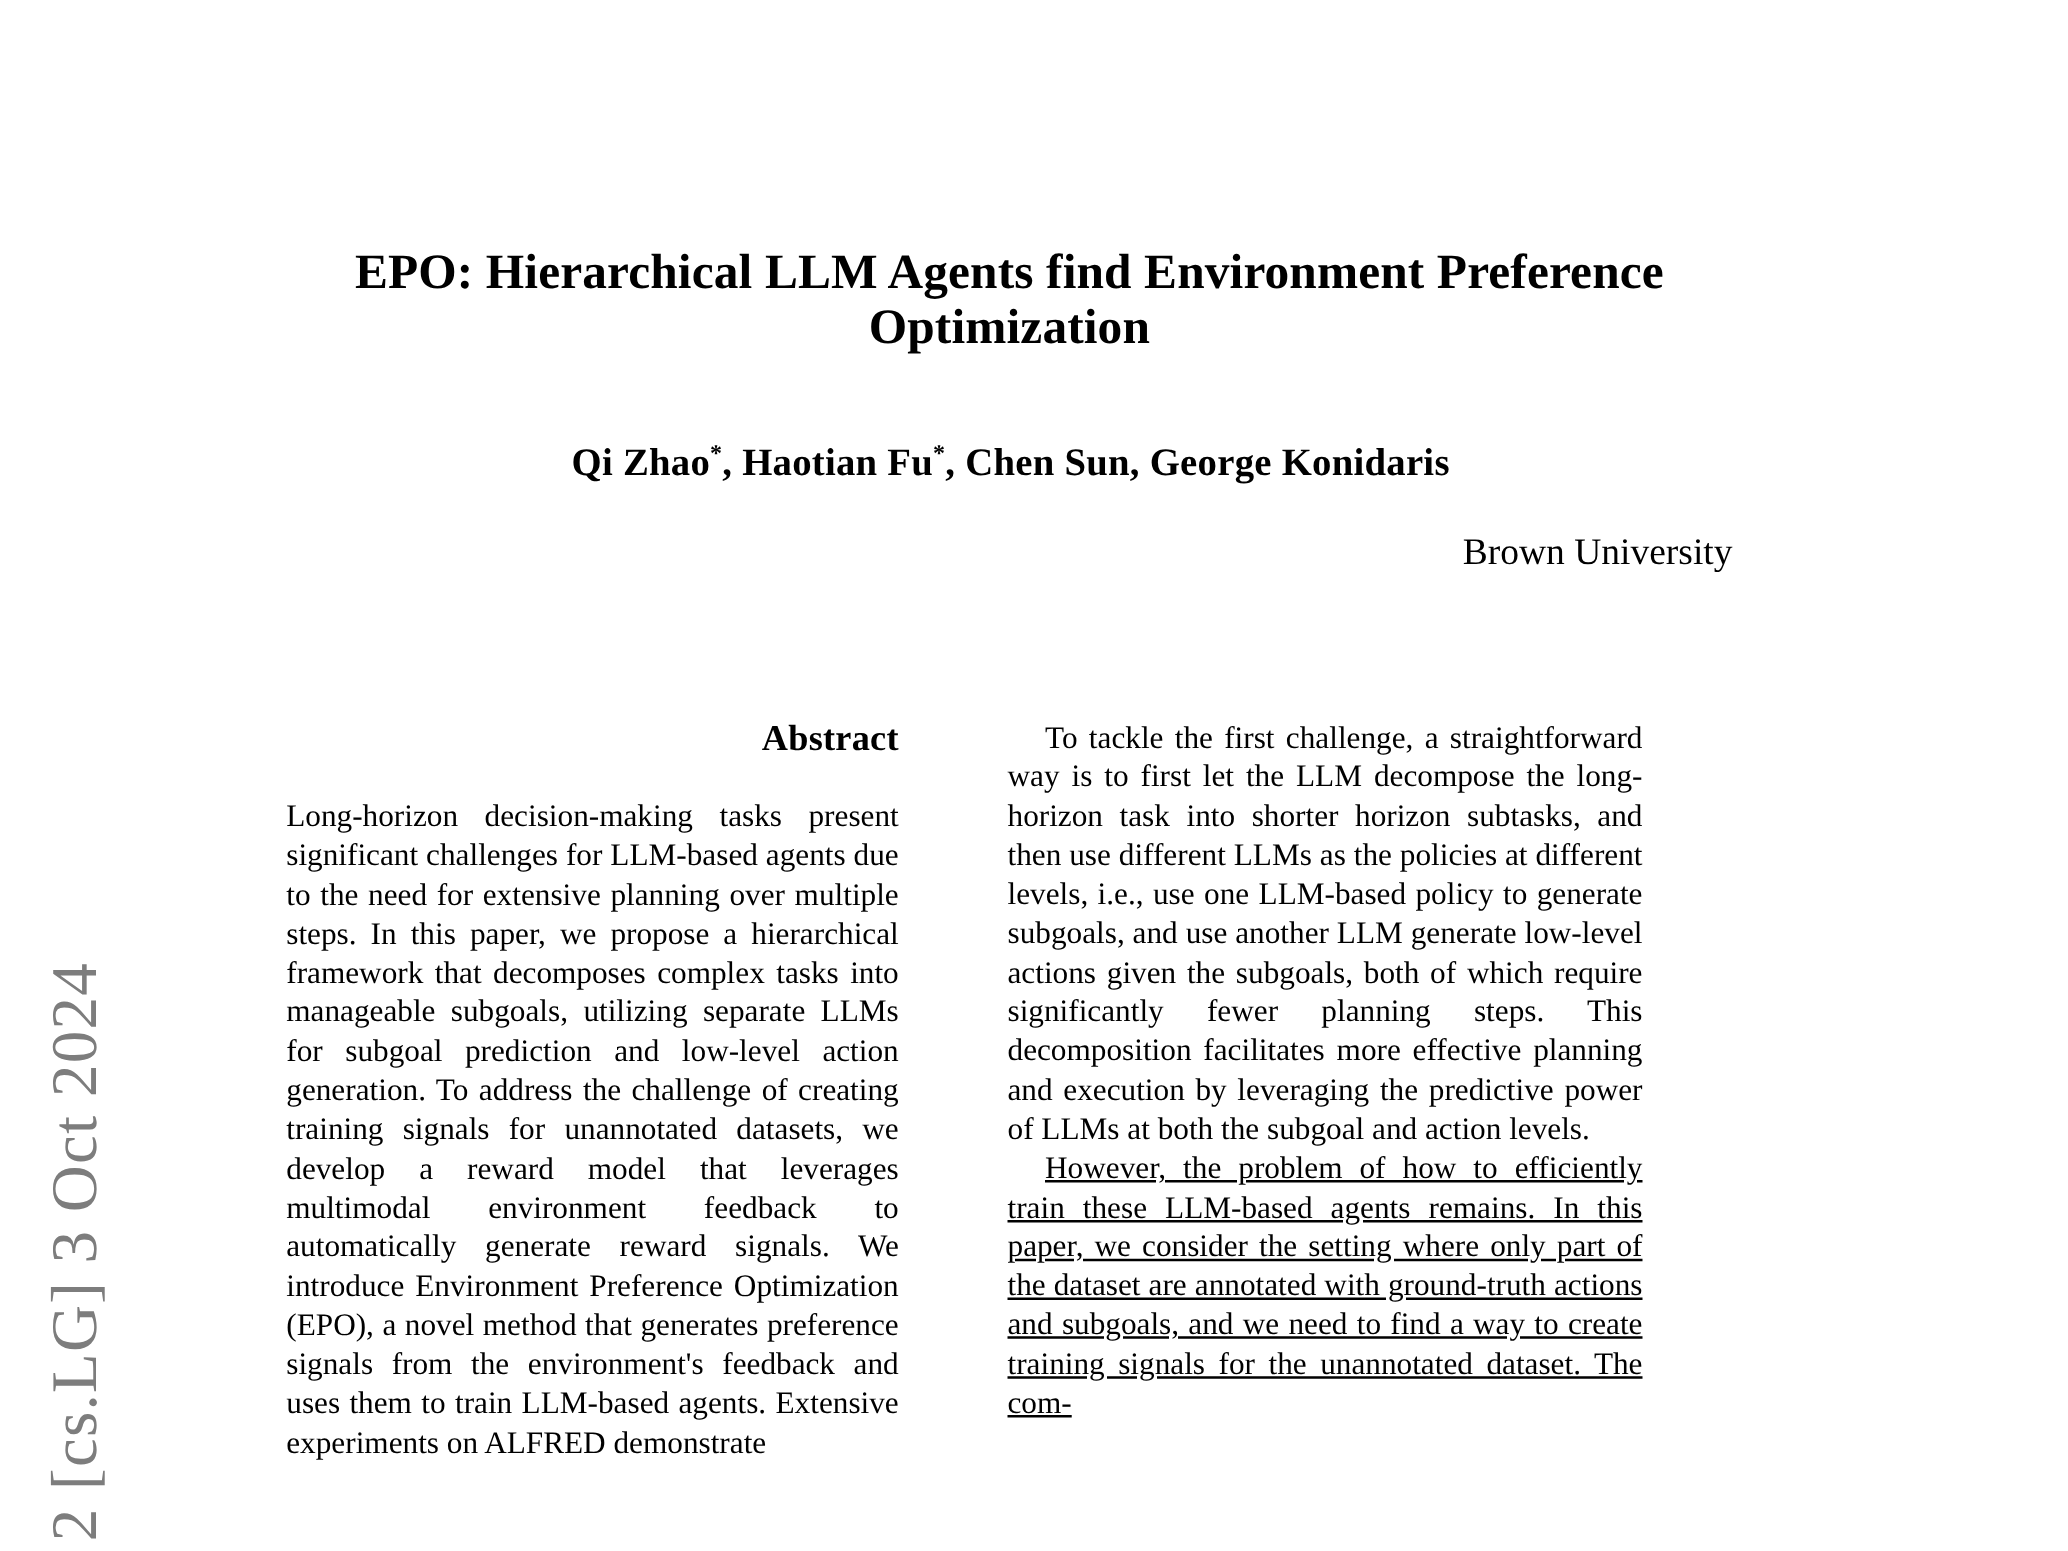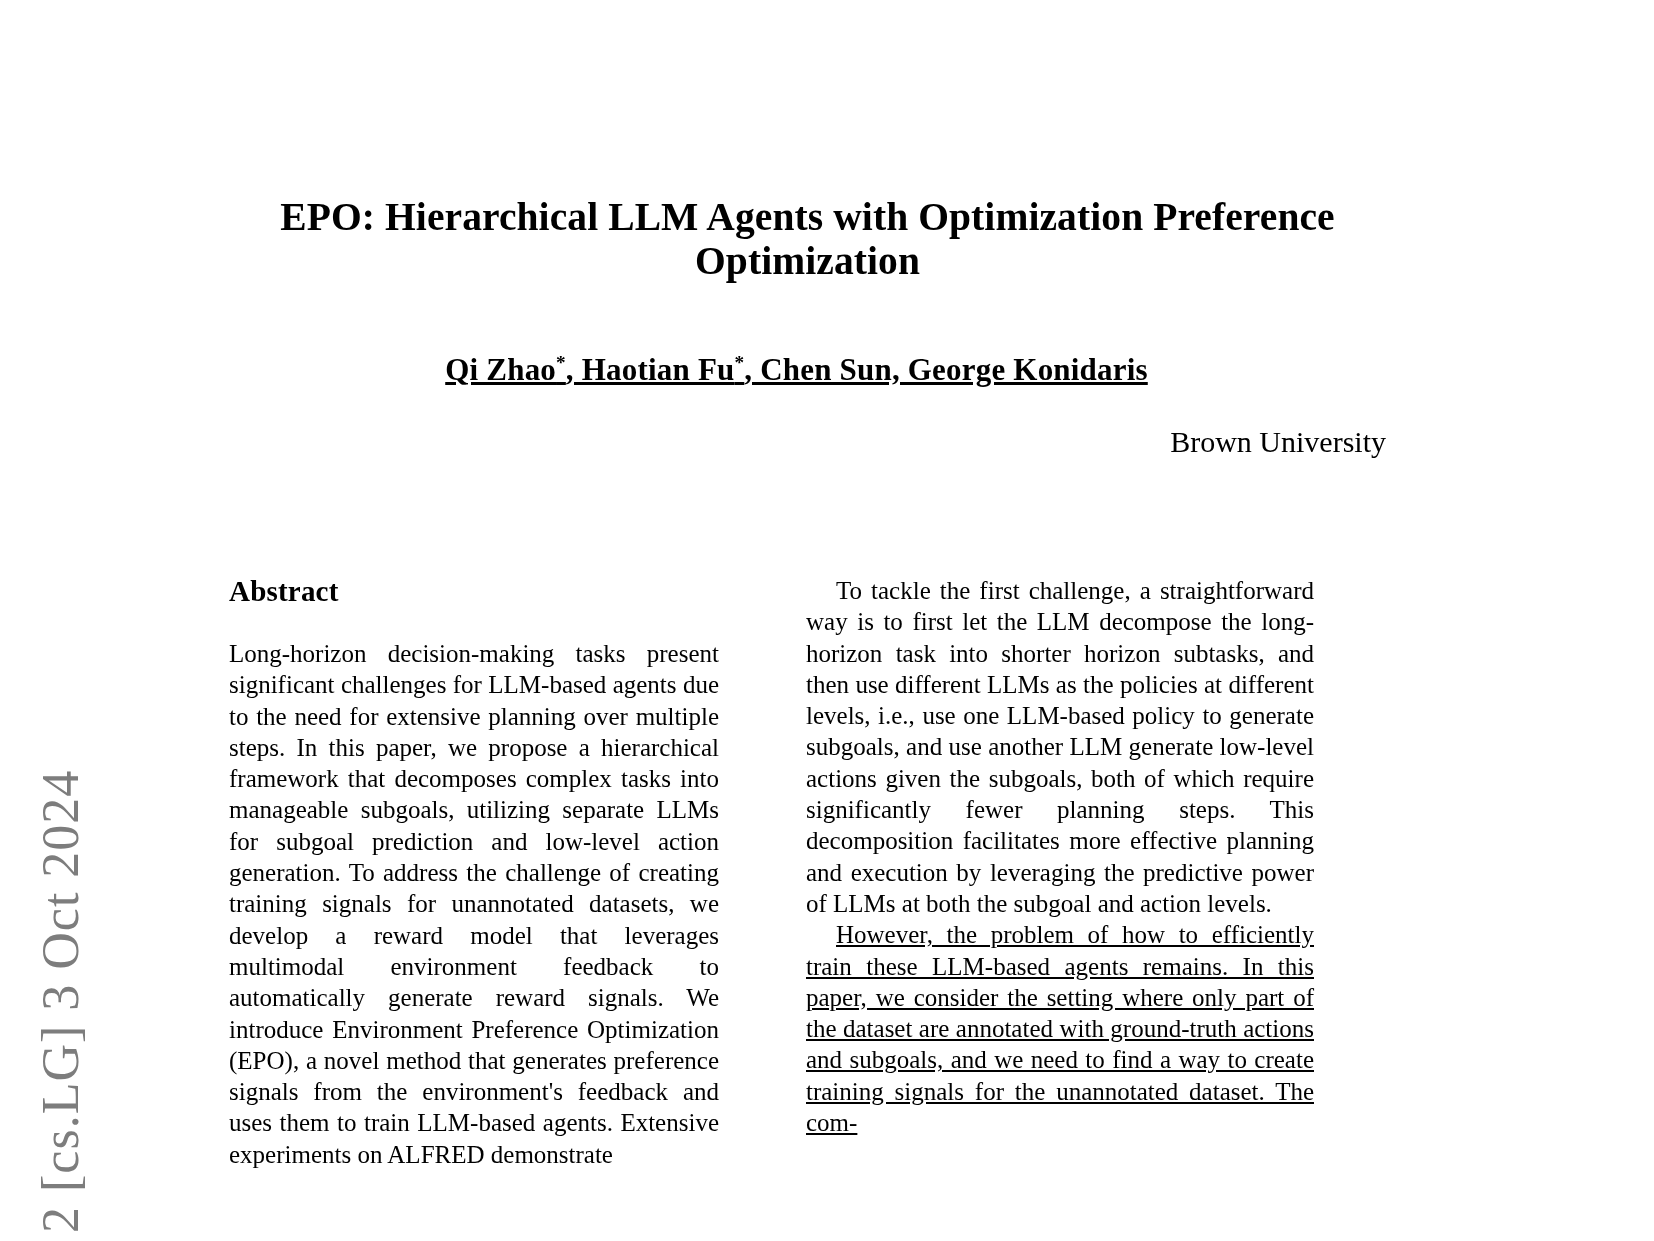--- a/index.html
+++ b/index.html
@@ -62,28 +62,27 @@
     font-size: 39.5px;
     font-weight: bold;
     line-height: 1.12;
     letter-spacing: 0.1px;
     margin: 0;
     padding: 0 34px;
   }
 
   .authors {
     position: absolute;
-    left: 218px;
+    left: 230px;
     top: 352px;
     width: 1157px;
     text-align: center;
     font-size: 31px;
     font-weight: bold;
     letter-spacing: 0.2px;
-    text-decoration: underline;
   }
   .authors sup {
     font-size: 0.62em;
     vertical-align: super;
     line-height: 0;
     font-weight: bold;
   }
 
   .affiliation {
     position: absolute;
@@ -106,21 +105,21 @@
     position: absolute;
     top: 0;
     width: 490px;
   }
   .col-left  { left: 0px; }
   .col-right { left: 577px; width: 508px; }
 
   .abstract-heading {
     font-size: 29px;
     font-weight: bold;
-    text-align: left;
+    text-align: right;
     margin: 0 0 30px 0;
     letter-spacing: 0.2px;
   }
 
   .body-text {
     font-size: 25px;
     line-height: 31.3px;
     text-align: justify;
     text-justify: inter-word;
     margin: 0;
@@ -137,21 +136,21 @@
 </head>
 <body>
 
 <div class="page">
 
   <div class="arxiv-stamp">
     <span class="stamp-text">2 [cs.LG]  3 Oct 2024</span>
   </div>
 
   <div class="title-block">
-    <h1 class="paper-title">EPO: Hierarchical LLM Agents with Optimization Preference Optimization</h1>
+    <h1 class="paper-title">EPO: Hierarchical LLM Agents find Environment Preference Optimization</h1>
   </div>
 
   <div class="authors">
     <span>Qi Zhao</span><sup>*</sup><span>, Haotian Fu</span><sup>*</sup><span>, Chen Sun, George Konidaris</span>
   </div>
 
   <div class="affiliation">Brown University</div>
 
   <div class="columns">
 

